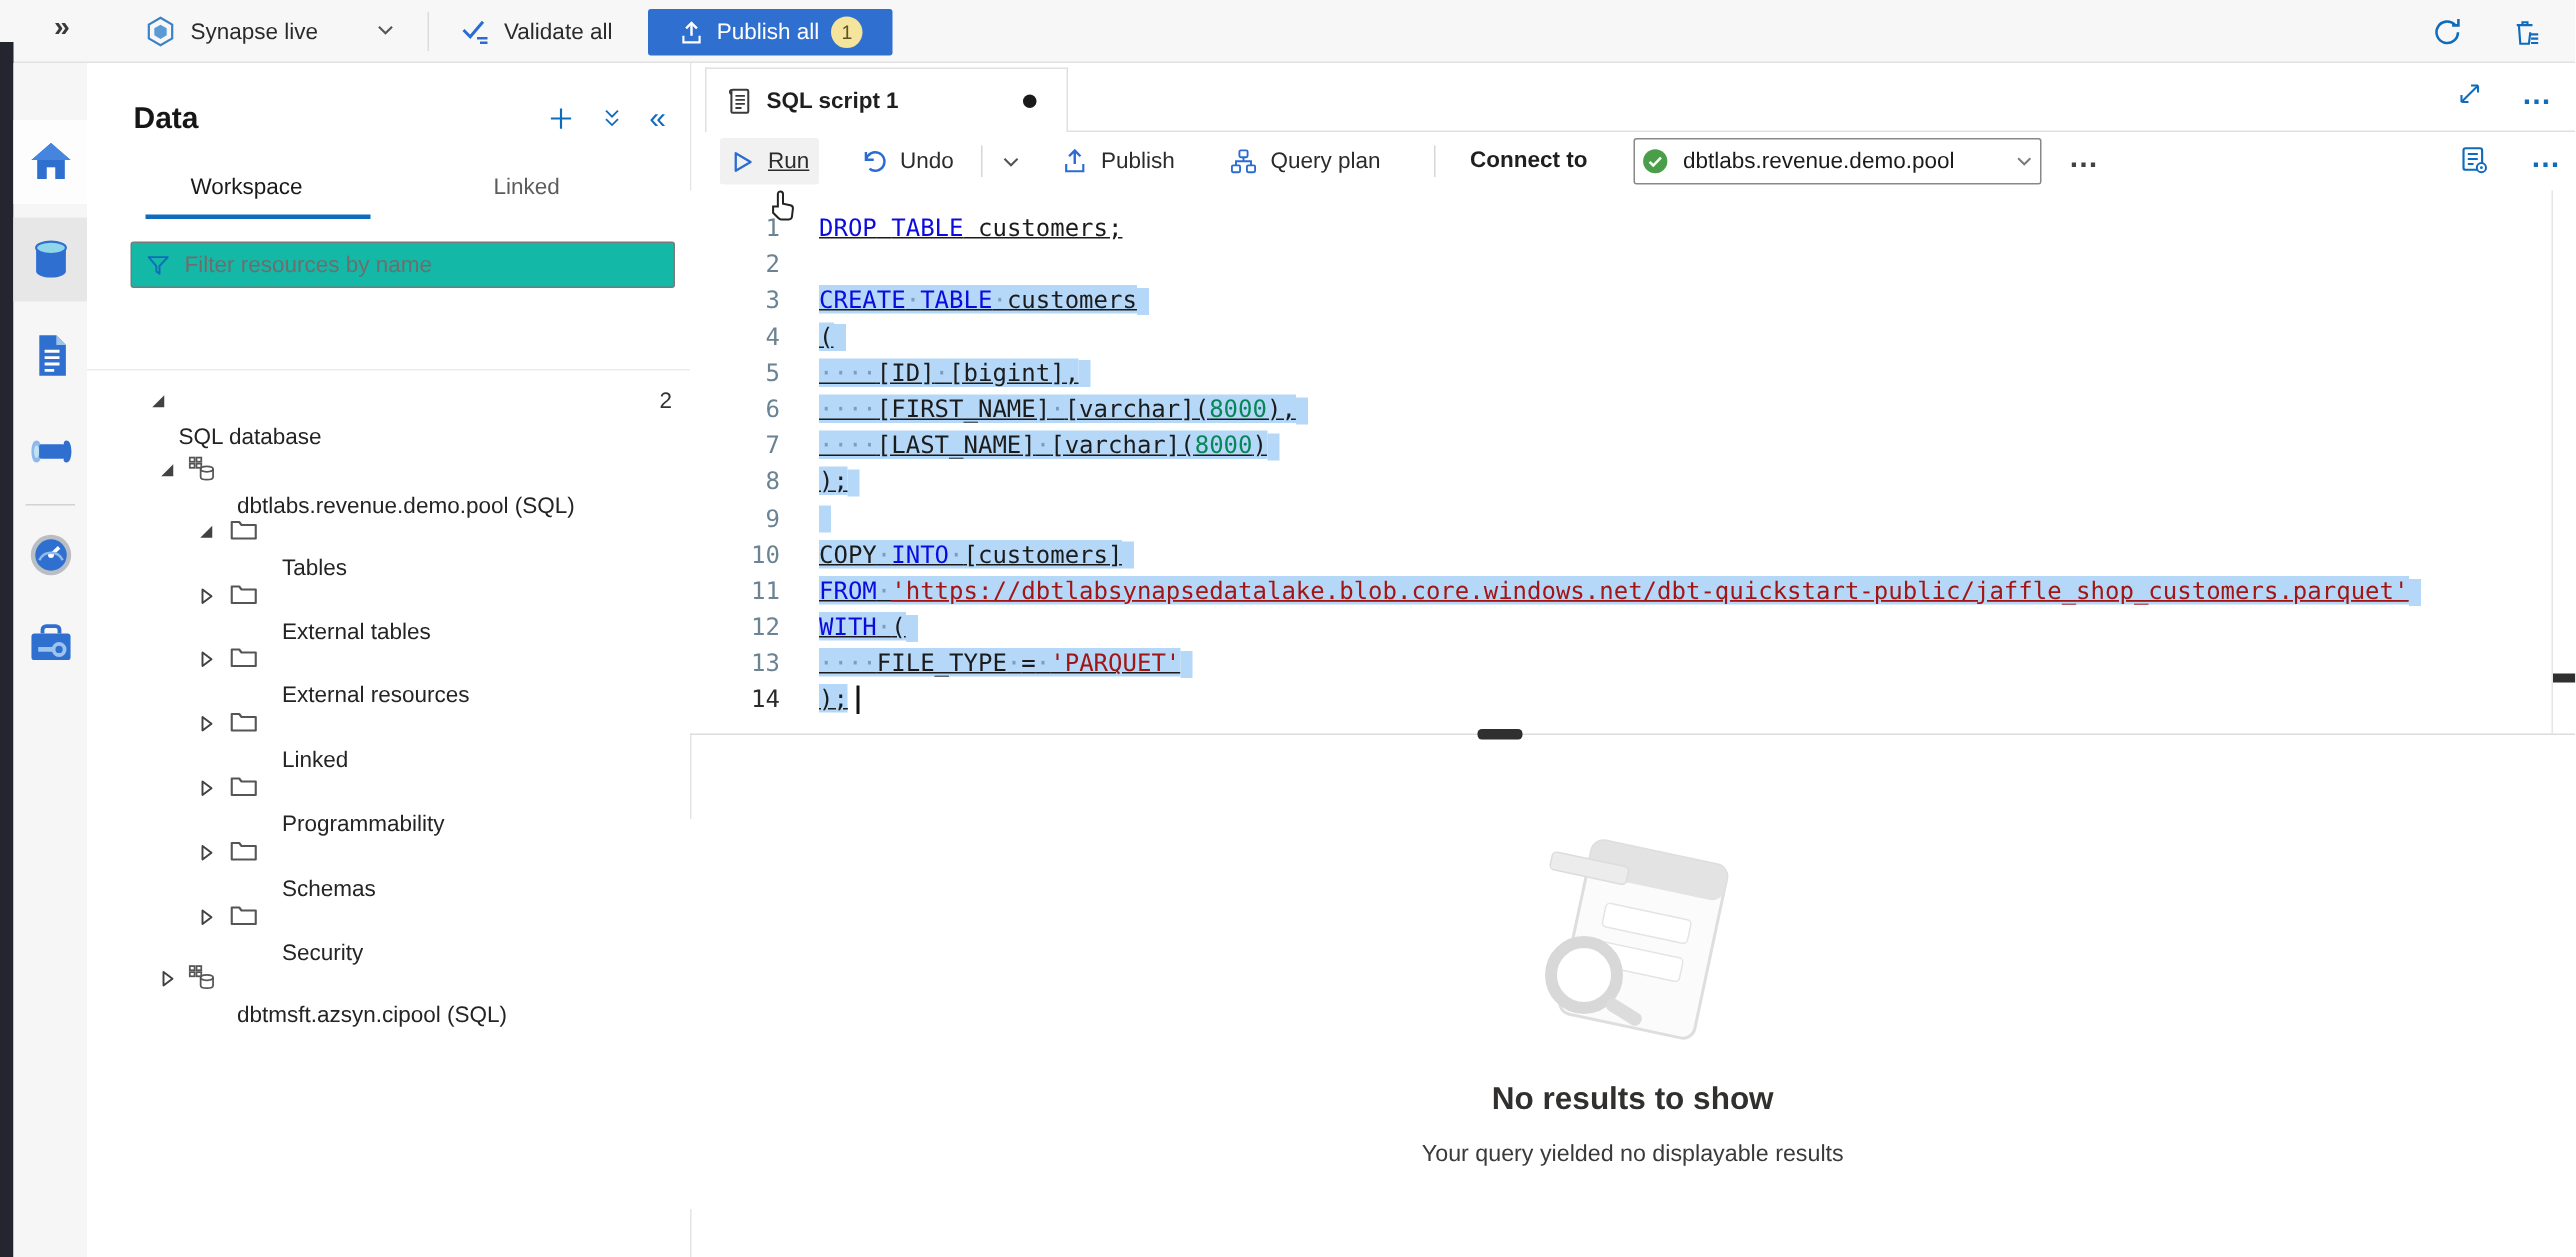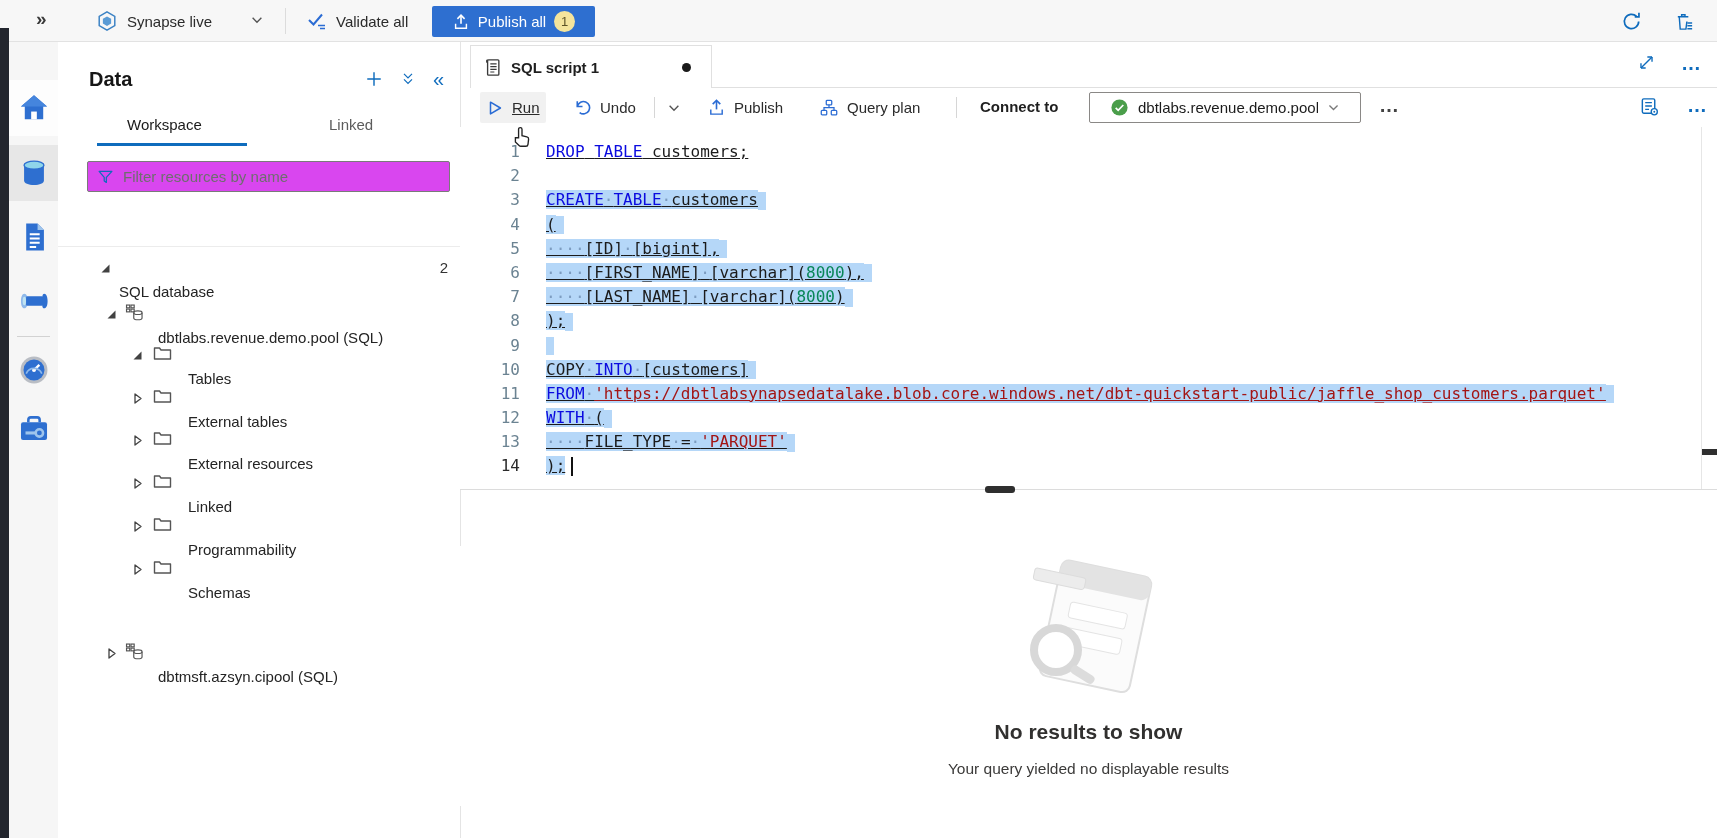--- a/index.html
+++ b/index.html
@@ -31,21 +31,21 @@
   
   .sidepanel{ position:absolute; left:58px; top:42px; width:402px; height:796px; background:#fff; }
   .vborder{ position:absolute; left:460px; top:42px; width:1px; height:796px; background:#e4e4e4; }
   .sp-title{ position:absolute; left:31px; top:26px; font-size:20px; font-weight:700; color:#161616; }
   .sp-icons{ position:absolute; right:16px; top:28px; display:flex; gap:17px; align-items:center; }
   .sp-icons .ib{ cursor:pointer; }
   .sp-tab{ position:absolute; top:74px; font-size:15px; cursor:pointer; }
   .sp-tab.ws{ left:69px; color:#1a1a1a; }
   .sp-tab.lk{ left:271px; color:#5c5c5c; }
   .sp-underline{ position:absolute; left:39px; top:101px; width:150px; height:3px; background:#0f6cbd; }
-  .sp-filter{ position:absolute; left:29px; top:119px; width:363px; height:31px; border:1px solid #7a7a7a; border-radius:2px; background:#d946ef; display:flex; align-items:center; padding-left:9px; gap:9px; }
+  .sp-filter{ position:absolute; left:29px; top:119px; width:363px; height:31px; border:1px solid #7a7a7a; border-radius:2px; background:#14b8a6; display:flex; align-items:center; padding-left:9px; gap:9px; }
   .sp-filter input{ border:none; outline:none; flex:1; font-size:15px; font-family:inherit; color:#333; background:transparent; }
   .sp-filter input::placeholder{ color:#6e6e6e; }
   .tree{ position:absolute; left:0; top:0; width:402px; height:796px; }
   .trow{ position:absolute; height:36px; display:flex; align-items:center; cursor:pointer; width:402px; font-size:15px; color:#242424; }
   .trow .twisty{ position:absolute; width:13px; height:13px; }
   .trow .nicon{ position:absolute; width:20px; height:18px; }
   .trow .lbl{ position:absolute; white-space:nowrap;margin-top:48px; }
   .trow .cnt{ position:absolute; right:12px; color:#333; }
   .tree-sep{ position:absolute; left:0; top:204px; width:402px; height:1px; background:#ececec; }
   
@@ -55,21 +55,21 @@
     border:1px solid #e0e0e0; border-bottom:none; display:flex; align-items:center; padding-left:13px; gap:9px; cursor:pointer; }
   .etab .ttl{ font-size:15px; font-weight:700; color:#1f1f1f; }
   .etab .dirty{ width:9px; height:9px; border-radius:50%; background:#1a1a1a; margin-left:74px; }
   .strip-right{ position:absolute; right:15px; top:12px; display:flex; gap:26px; align-items:center; }
   .toolbar{ position:absolute; left:461px; top:88px; width:1256px; height:39px; background:#fff; }
   .tbtn{ position:absolute; top:4px; height:31px; display:flex; align-items:center; gap:8px; font-size:15px; color:#2b2b2b; cursor:pointer; padding:0 6px; border-radius:2px; }
   .tbtn.hover{ background:#f1f1f1; }
   .tsep{ position:absolute; top:9px; width:1px; height:21px; background:#d6d6d6; }
   .connect-lbl{ position:absolute; left:519px; top:10px; font-size:15px; font-weight:600; color:#1f1f1f; }
   .pool-dd{ position:absolute; left:628px; top:4px; width:272px; height:31px; border:1px solid #8a8886; border-radius:2px;
-    display:flex; align-items:center; padding:0 20px; gap:9px; font-size:15px; color:#1b1b1b; cursor:pointer; background:#fff; }
+    display:flex; align-items:center; padding:0 4px; gap:9px; font-size:15px; color:#1b1b1b; cursor:pointer; background:#fff; }
   .pool-dd .ddtext{ flex:1; white-space:nowrap; overflow:hidden; }
   .more{ font-size:20px; font-weight:700; letter-spacing:1px; line-height:10px; cursor:pointer; }
   .more.dark{ color:#424242; } .more.blue{ color:#0f6cbd; }
   
   .codearea{ position:absolute; left:460px; top:127px; width:1257px; height:362px; background:#fff; cursor:text; }
   .code-lines{ position:absolute; left:0; top:13px; width:100%; }
   .cl{ position:relative; height:24.2px; line-height:24.2px; font-family:"DejaVu Sans Mono","Liberation Mono",monospace; font-size:16px; white-space:pre; }
   .cl .g{ position:absolute; left:0; top:0; width:60px; text-align:right; color:#6b8392; }
   .cl .g.active{ color:#2b2b2b; }
   .cl .codetext{ position:absolute; left:86px; top:0;text-decoration:underline; }
@@ -319,20 +319,29 @@
           <span class="lbl" style="left:130px">Programmability</span>
         </div>
         <div class="trow" style="top: 508px;">
           <span class="twisty" style="left:73px"><svg width="13" height="13" viewBox="0 0 13 13">
               <path d="M4 2l6 4.5L4 11z" fill="none" stroke="#424242" stroke-width="1.3" stroke-linejoin="round"></path>
             </svg></span>
           <span class="nicon" style="left:95px"><svg width="19" height="16" viewBox="0 0 19 16">
               <path d="M1.5 14V3h5l1.5 2h9.5v9z" fill="none" stroke="#555" stroke-width="1.4" stroke-linejoin="round"></path>
             </svg></span>
           <span class="lbl" style="left:130px">Schemas</span>
+        </div>
+        <div class="trow" style="top: 551px;">
+          <span class="twisty" style="left:73px"><svg width="13" height="13" viewBox="0 0 13 13">
+              <path d="M4 2l6 4.5L4 11z" fill="none" stroke="#424242" stroke-width="1.3" stroke-linejoin="round"></path>
+            </svg></span>
+          <span class="nicon" style="left:95px"><svg width="19" height="16" viewBox="0 0 19 16">
+              <path d="M1.5 14V3h5l1.5 2h9.5v9z" fill="none" stroke="#555" stroke-width="1.4" stroke-linejoin="round"></path>
+            </svg></span>
+          <span class="lbl" style="left:130px">Security</span>
         </div>
         <div class="trow" style="top: 592px;">
           <span class="twisty" style="left:47px"><svg width="13" height="13" viewBox="0 0 13 13">
               <path d="M4 2l6 4.5L4 11z" fill="none" stroke="#424242" stroke-width="1.3" stroke-linejoin="round"></path>
             </svg></span>
           <span class="nicon" style="left:67px"><svg width="19" height="17" viewBox="0 0 17 16">
               <g fill="none" stroke="#555" stroke-width="1.1">
                 <rect x="1" y="1" width="3" height="2.6"></rect>
                 <rect x="5.2" y="1" width="3" height="2.6"></rect>
                 <rect x="1" y="4.8" width="3" height="2.6"></rect>

